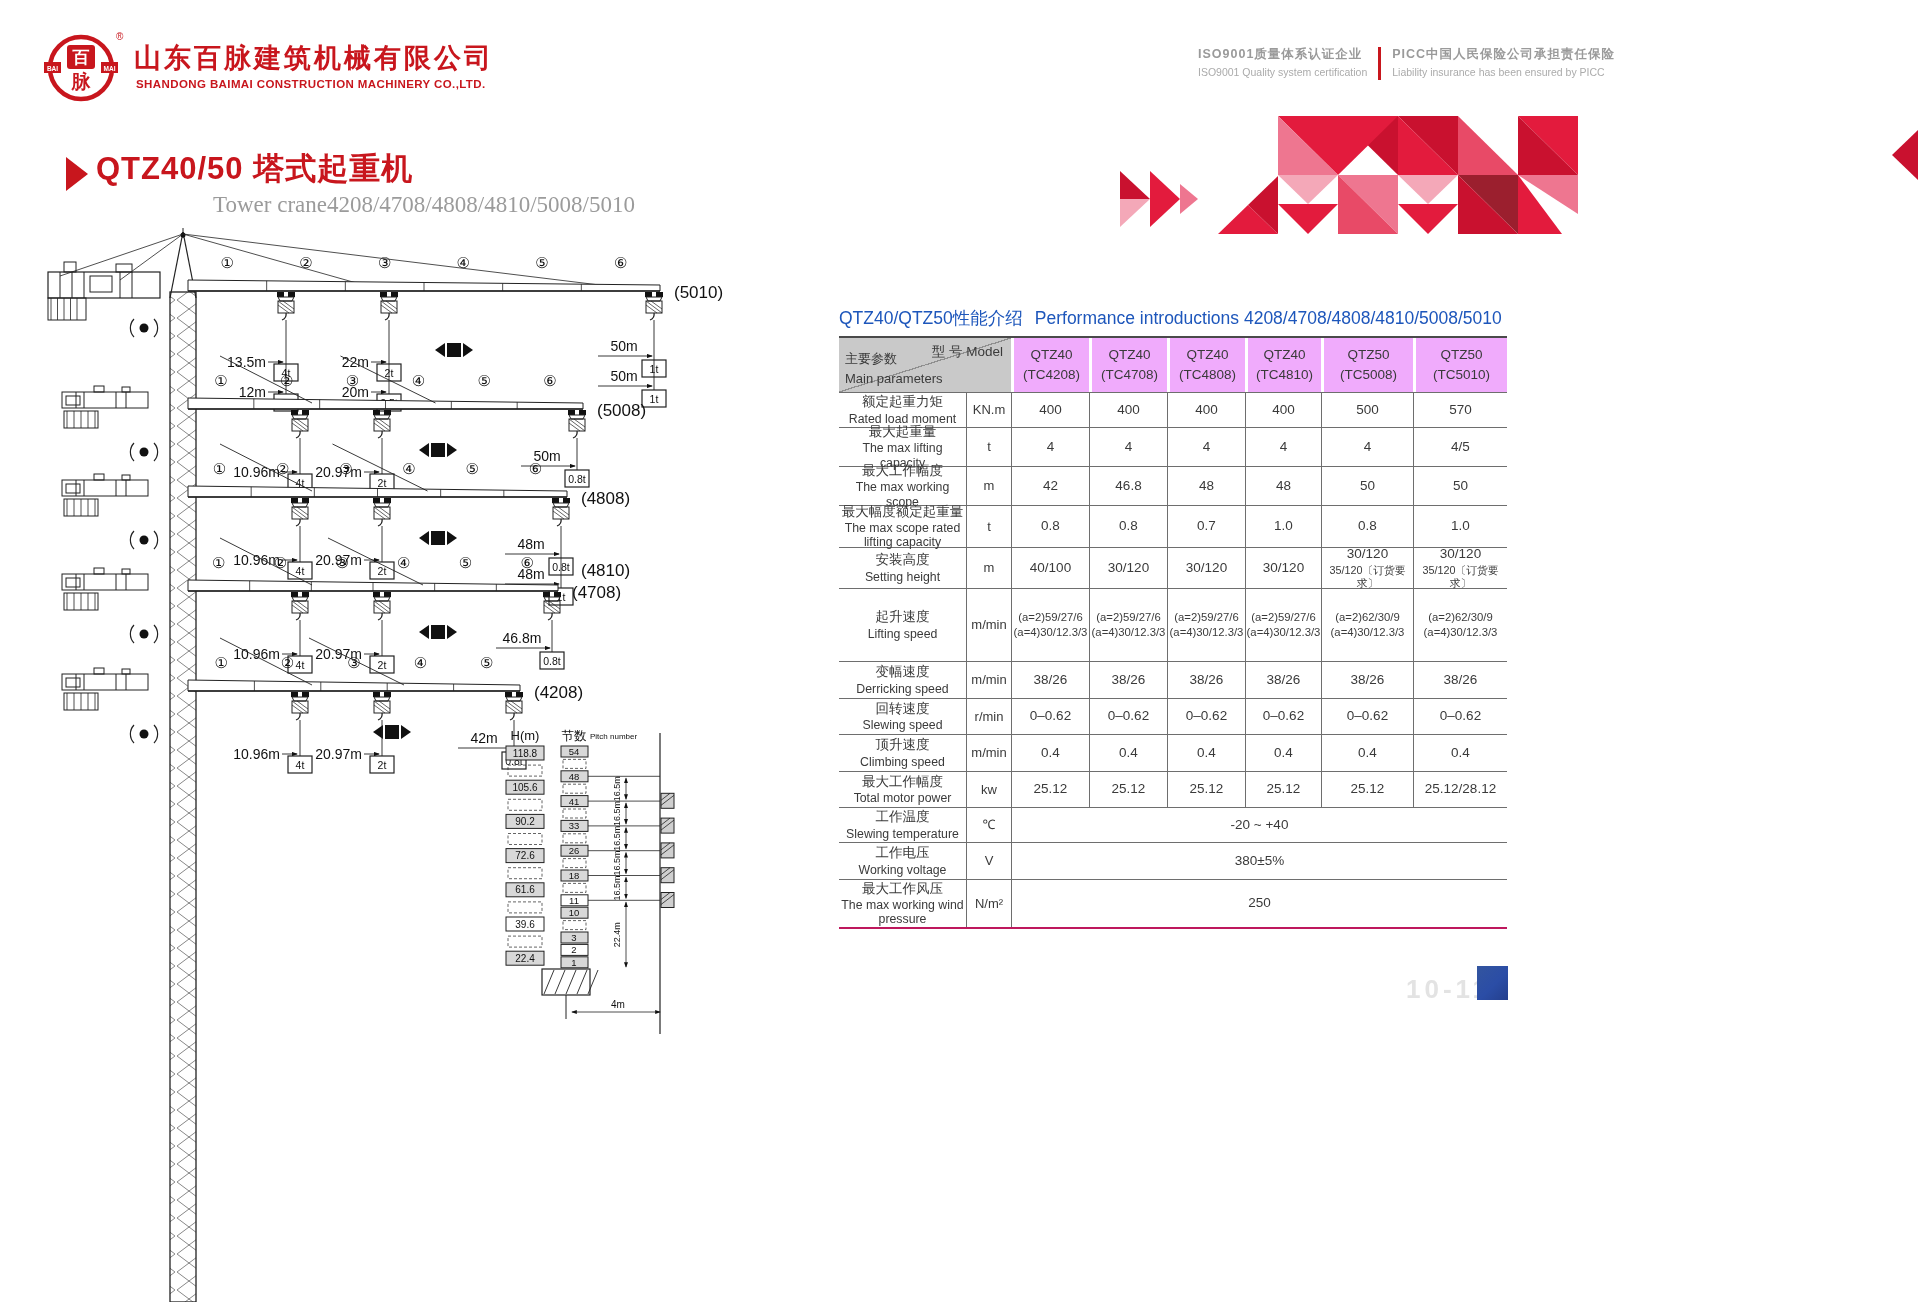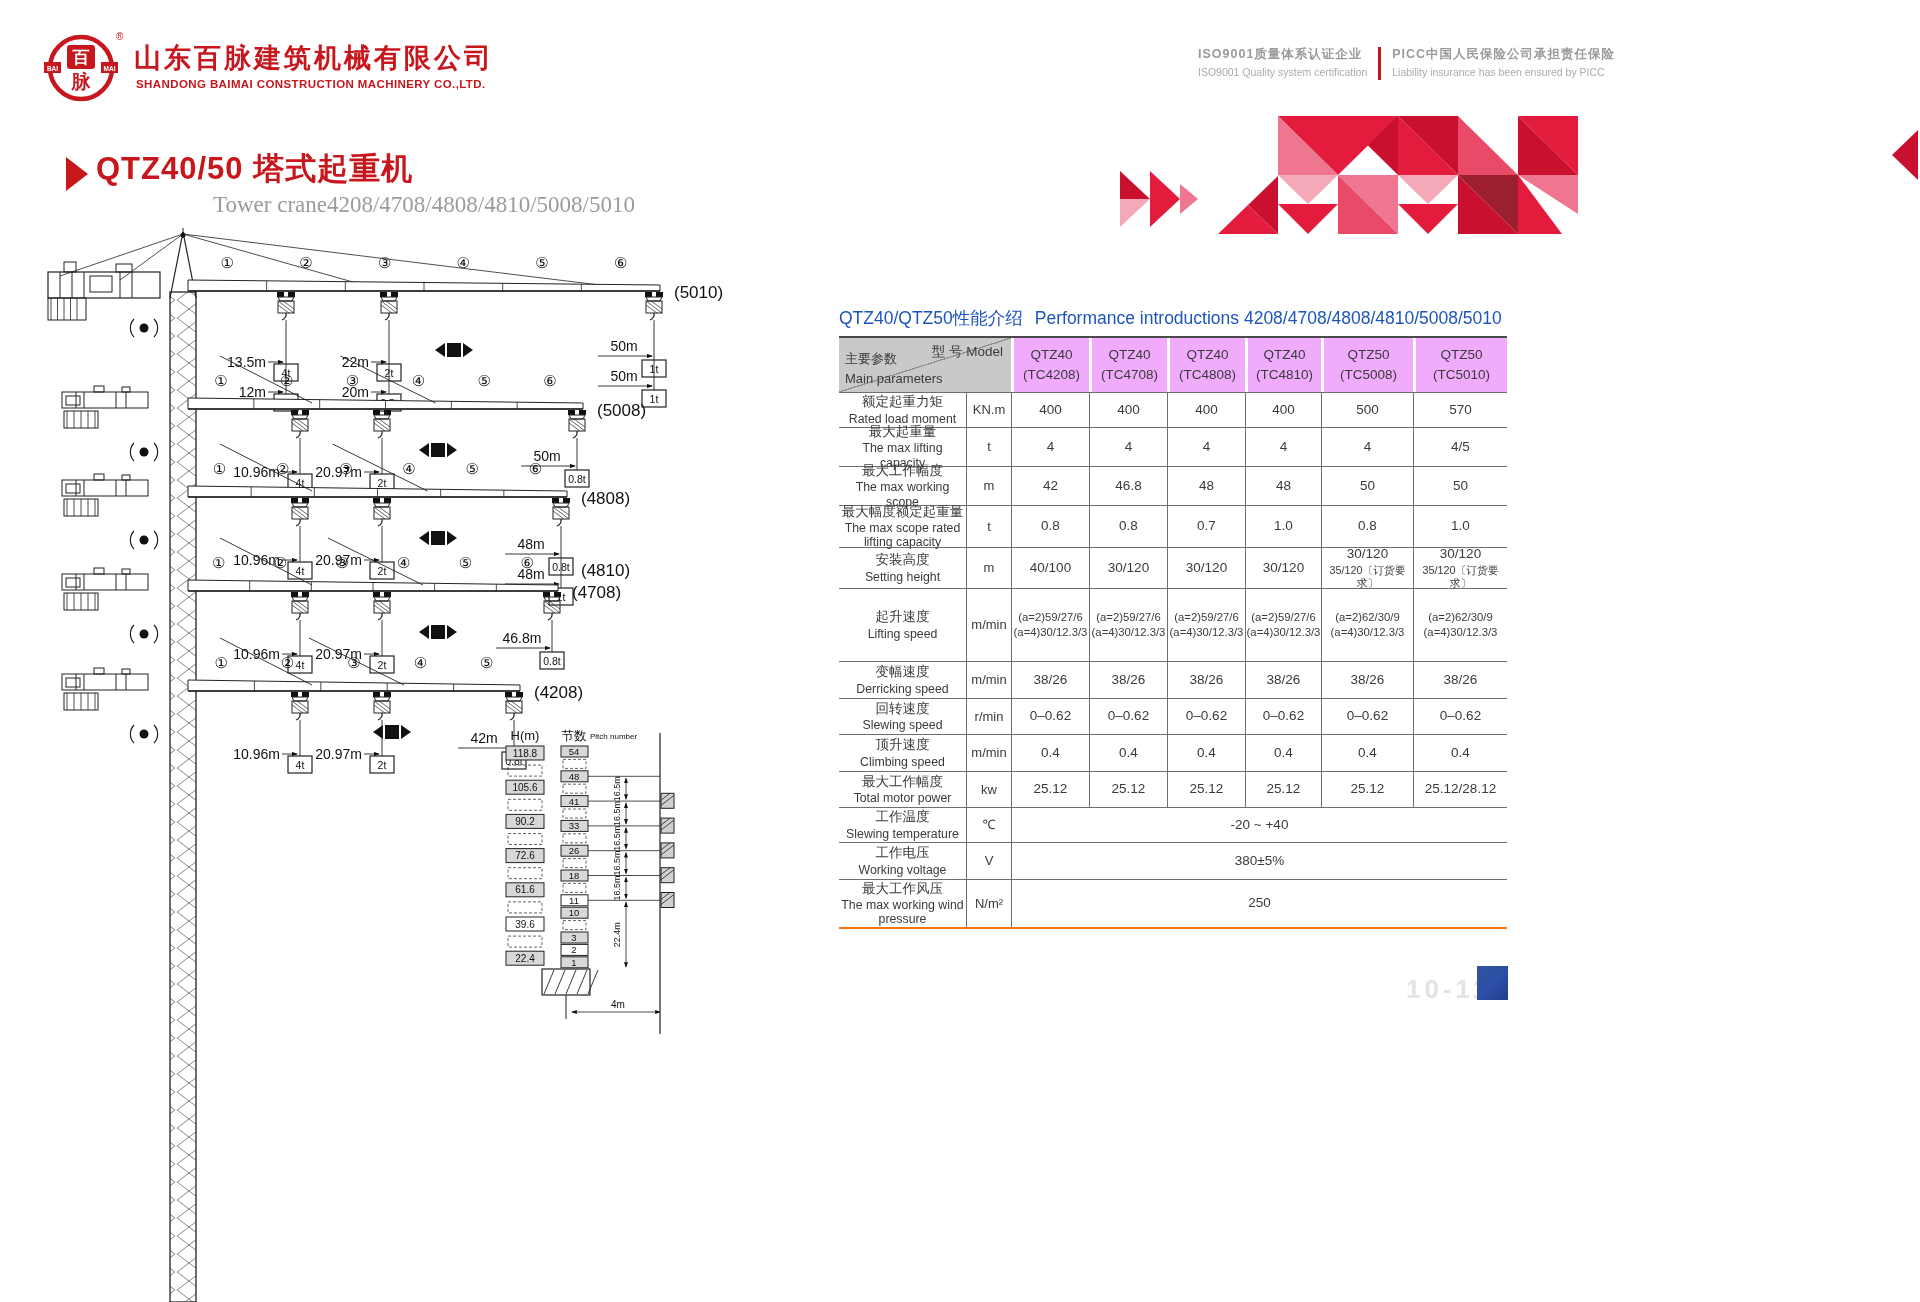--- a/index.html
+++ b/index.html
@@ -31,21 +31,21 @@
   .spec, .spec *{box-sizing:border-box;}
   .spec-header{display:flex;height:55px;border-bottom:1px solid #6e6e6e;}
   .corner{width:172px;background:#c9c9c9;position:relative;color:#3a3a3a;}
   .corner::before{content:'';position:absolute;inset:0;
     background:linear-gradient(to bottom right,transparent 49.4%,#8f8f8f 49.4%,#8f8f8f 50.6%,transparent 50.6%);}
   .corner .ct{position:absolute;top:5px;right:8px;font-size:13.5px;}
   .corner .cb{position:absolute;left:6px;bottom:3px;font-size:13px;line-height:1.55;}
   .hcell{background:#f0abfc;border-left:3px solid #fff;display:flex;flex-direction:column;
          justify-content:center;align-items:center;font-size:13.5px;line-height:1.5;color:#3a3a3a;}
   .srow{display:flex;border-bottom:1px solid #6e6e6e;}
-  .srow:last-child{border-bottom:2px solid #f97316;}
+  .srow:last-child{border-bottom:2px solid #be185d;}
   .scell{display:flex;flex-direction:column;justify-content:center;align-items:center;
          text-align:center;color:#3a3a3a;font-size:13.5px;line-height:1.2;}
   .vl{border-left:1px solid #6e6e6e;}
   .lab .lcn{font-size:13.5px;}
   .lab .len{font-size:12.3px;line-height:1.15;margin-top:1px;}
   .unit{font-size:13px;}
   .small{font-size:11.3px;line-height:1.3;}
   .sub{font-size:10.8px;margin-top:1px;}
   
   .pagenum{position:absolute;left:1406px;top:974px;font-size:26px;font-weight:bold;

